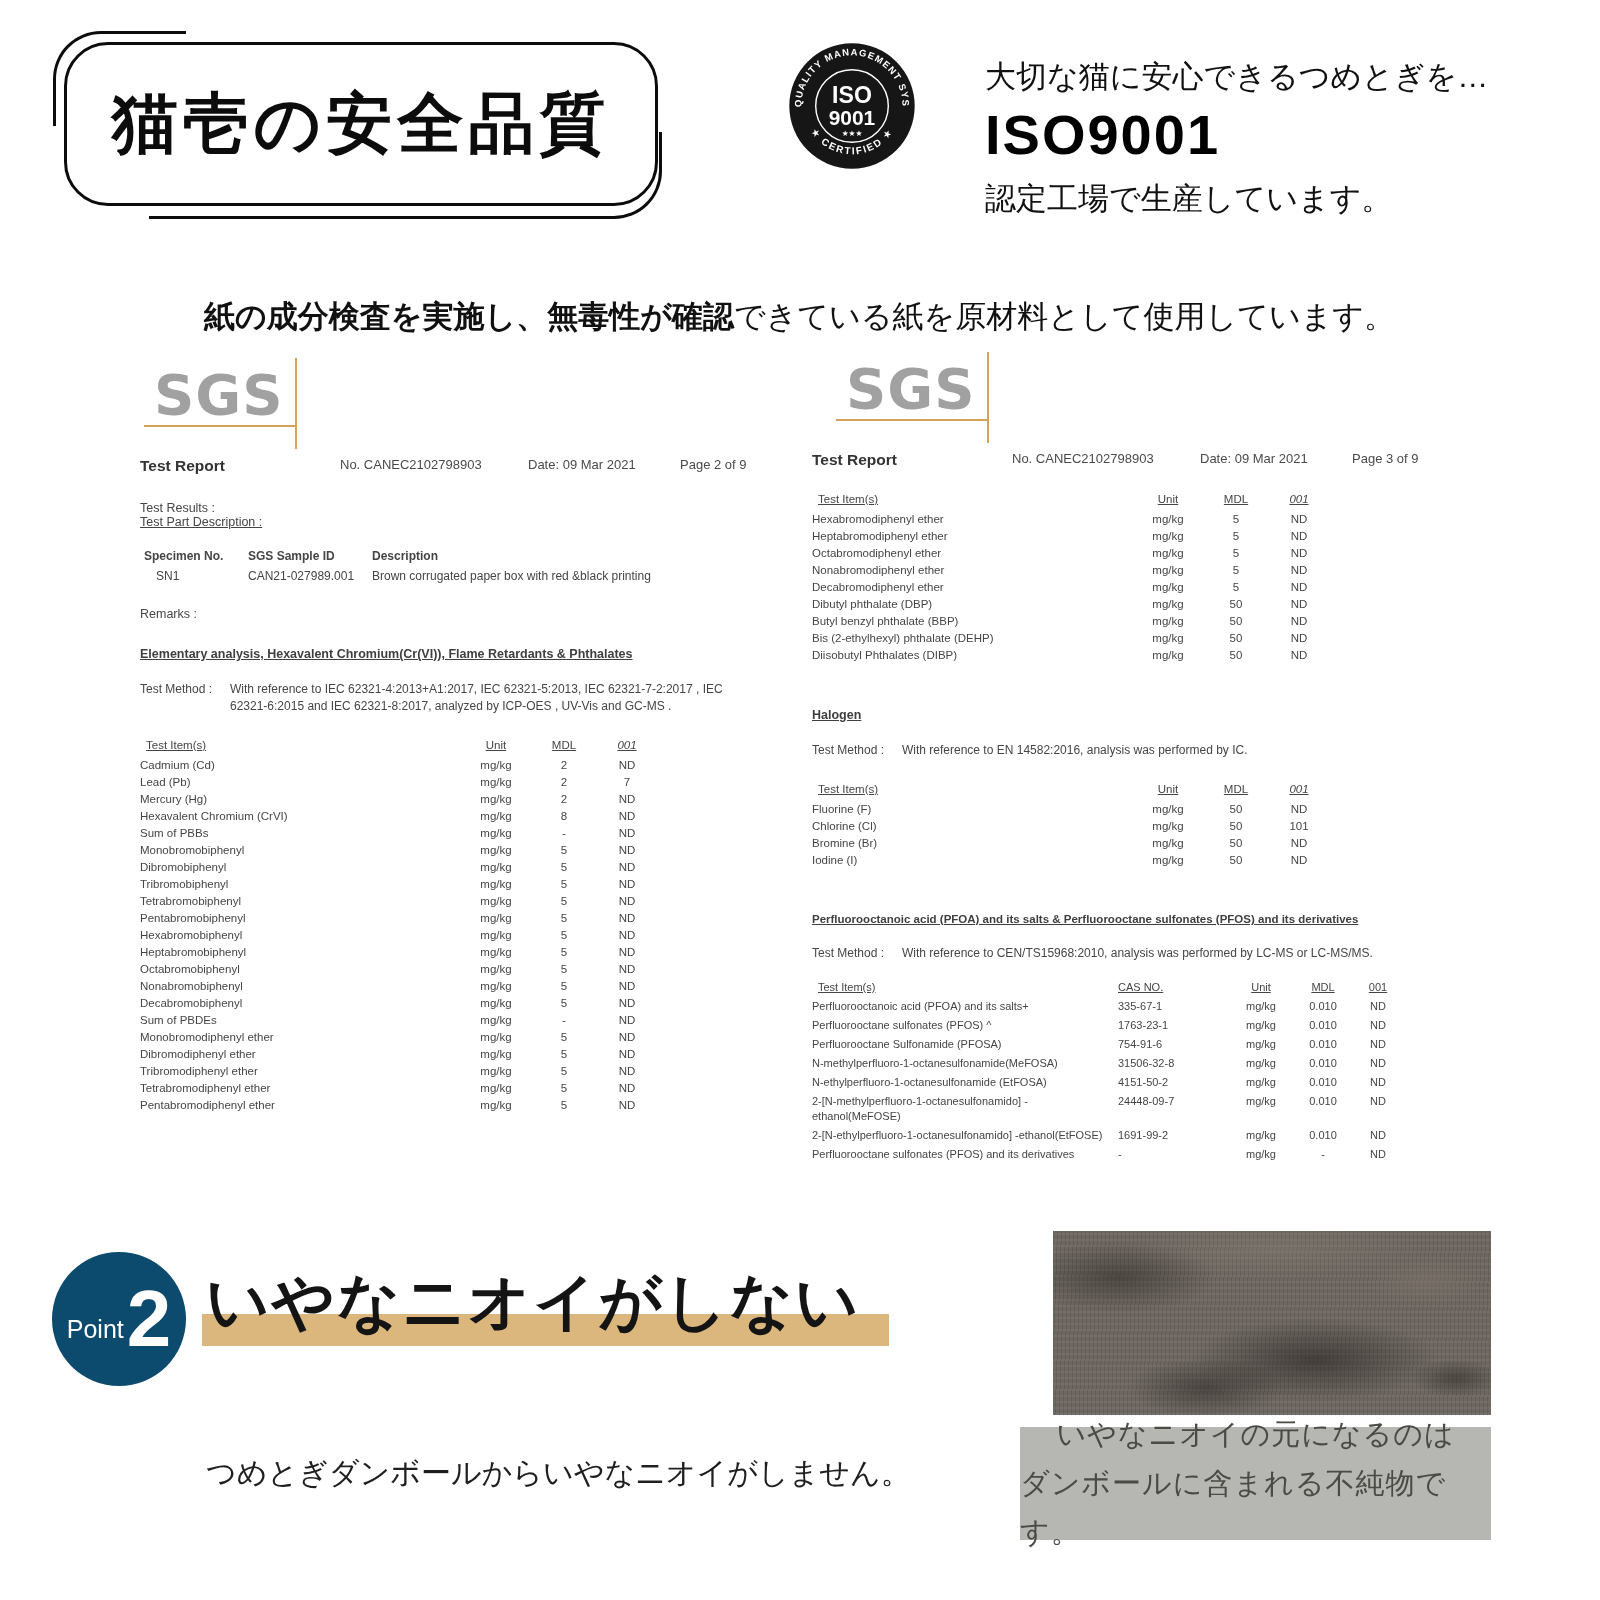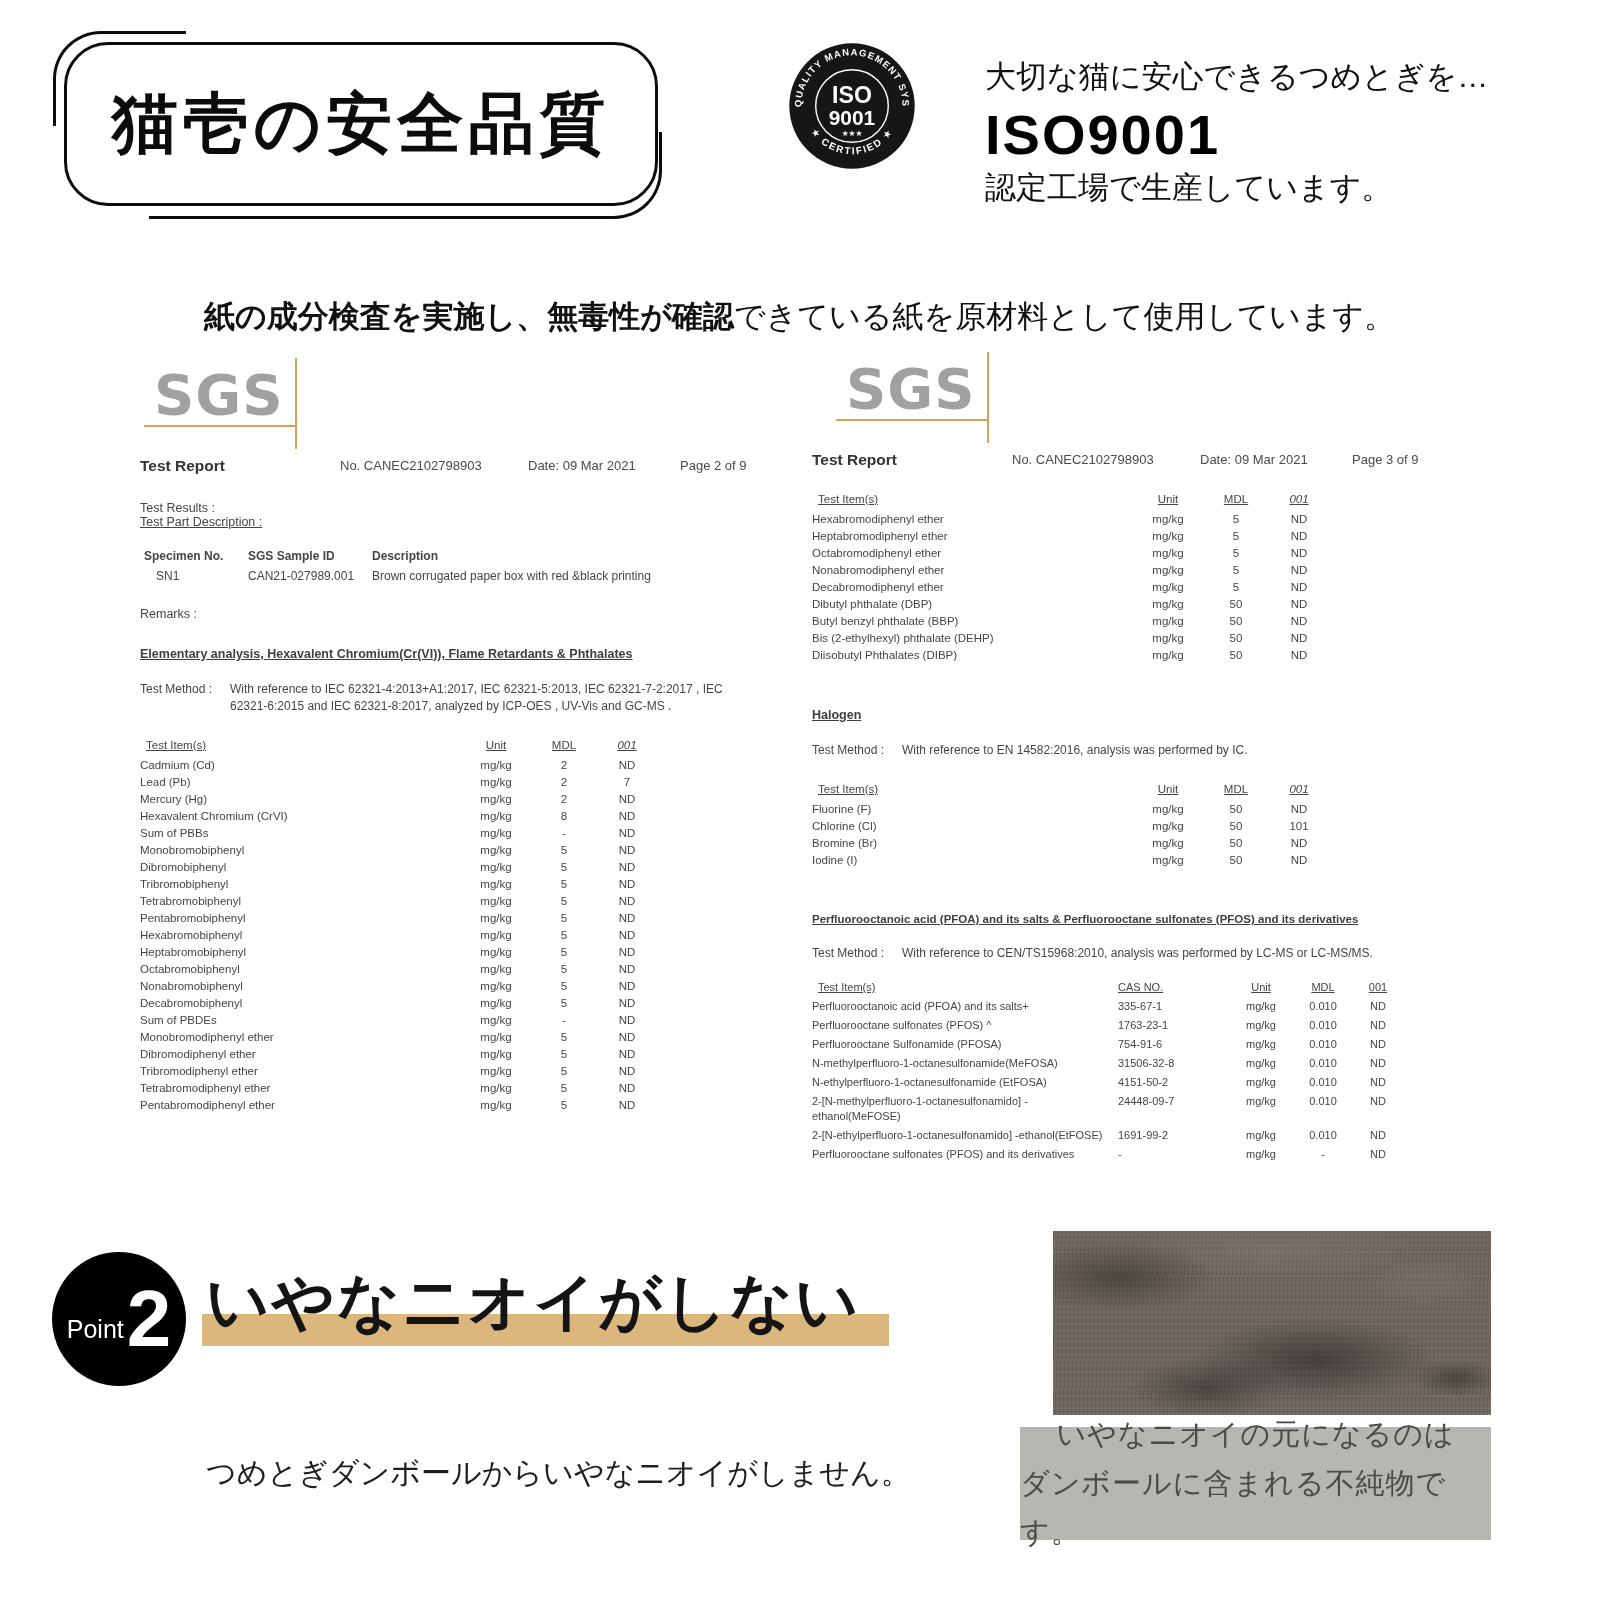--- a/index.html
+++ b/index.html
@@ -13,38 +13,38 @@
   .title-box::before{content:"";position:absolute;left:-14px;top:-14px;width:130px;height:92px;
     border-top:3.5px solid #0c0c0c;border-left:3.5px solid #0c0c0c;border-top-left-radius:48px;}
   .title-box::after{content:"";position:absolute;right:-7px;bottom:-16px;left:82px;height:84px;
     border-bottom:3.5px solid #0c0c0c;border-right:3.5px solid #0c0c0c;border-bottom-right-radius:48px;}
   .page-title{font-size:66px;font-weight:800;letter-spacing:5px;color:#0c0c0c;white-space:nowrap;}
 
   .iso-badge{position:absolute;left:786px;top:40px;width:132px;height:132px;}
   .iso-text{position:absolute;left:985px;top:56px;}
   .iso-lead{font-size:31px;color:#111;}
   .iso-name{font-size:56px;font-weight:900;letter-spacing:2px;margin-top:4px;color:#000;}
-  .iso-desc{font-size:31px;margin-top:0;color:#111;}
+  .iso-desc{font-size:31px;margin-top:11px;color:#111;}
 
   .intro{position:absolute;left:204px;top:296px;font-size:31px;color:#111;white-space:nowrap;}
   .intro strong{font-weight:700;}
 
   
   .report{position:absolute;width:612px;color:#454545;}
   .report-left{left:140px;top:366px;}
   .report-right{left:812px;top:360px;}
 
   .sgs-logo{position:relative;display:inline-block;padding:0 12px 0 10px;
     border-bottom:2px solid #d8a158;margin-left:4px;}
   .report-right .sgs-logo{margin-left:24px;}
   .sgs-text{font-size:56px;font-weight:800;color:#a1a1a1;letter-spacing:1px;line-height:1.05;
     font-family:"DejaVu Sans",sans-serif;}
   .sgs-logo::after{content:"";position:absolute;right:-1px;top:-8px;bottom:-24px;width:2px;background:#d8a158;}
 
-  .rep-head{display:flex;align-items:center;margin-top:30px;font-size:13px;color:#4a4a4a;}
+  .rep-head{display:flex;align-items:flex-start;margin-top:30px;font-size:13px;color:#4a4a4a;}
   .rh-title{font-size:15.5px;font-weight:700;color:#333;width:200px;}
   .rh-no{width:188px;}
   .rh-date{width:152px;}
   .rh-page{flex:1;}
 
   .rl-results{margin-top:26px;font-size:12.5px;}
   .rl-partdesc{font-size:12.5px;text-decoration:underline;}
   .spec-row{display:flex;margin-top:20px;font-size:12px;}
   .spec-row.vals{margin-top:6px;}
   .spec-row.head span{font-weight:700;}
@@ -78,21 +78,21 @@
   .thead5 .c2{text-decoration:underline;}
   .thead5 .name2{padding-left:6px;}
   .c2.name2{width:306px;padding-right:8px;}
   .c2.cas{width:112px;text-align:left;}
   .c2.unit2{width:62px;text-align:center;}
   .c2.mdl2{width:62px;text-align:center;}
   .c2.val2{width:48px;text-align:center;}
 
   
   .point-circle{position:absolute;left:52px;top:1252px;width:134px;height:134px;border-radius:50%;
-    background:#000000;color:#fff;display:flex;align-items:center;justify-content:center;gap:3px;}
+    background:#0c4a6e;color:#fff;display:flex;align-items:center;justify-content:center;gap:3px;}
   .point-label{font-size:25px;margin-top:20px;}
   .point-num{font-size:80px;font-weight:700;line-height:1;}
 
   .point-heading{position:absolute;left:202px;top:1260px;font-size:62px;font-weight:800;
     color:#141414;letter-spacing:2px;white-space:nowrap;}
   .point-heading .hl{background:linear-gradient(to bottom,transparent 60%,#dcb77d 60%);
     padding:0 28px 10px 4px;}
 
   .point-body{position:absolute;left:206px;top:1386px;font-size:30px;line-height:58px;color:#1f1f1f;}
 

